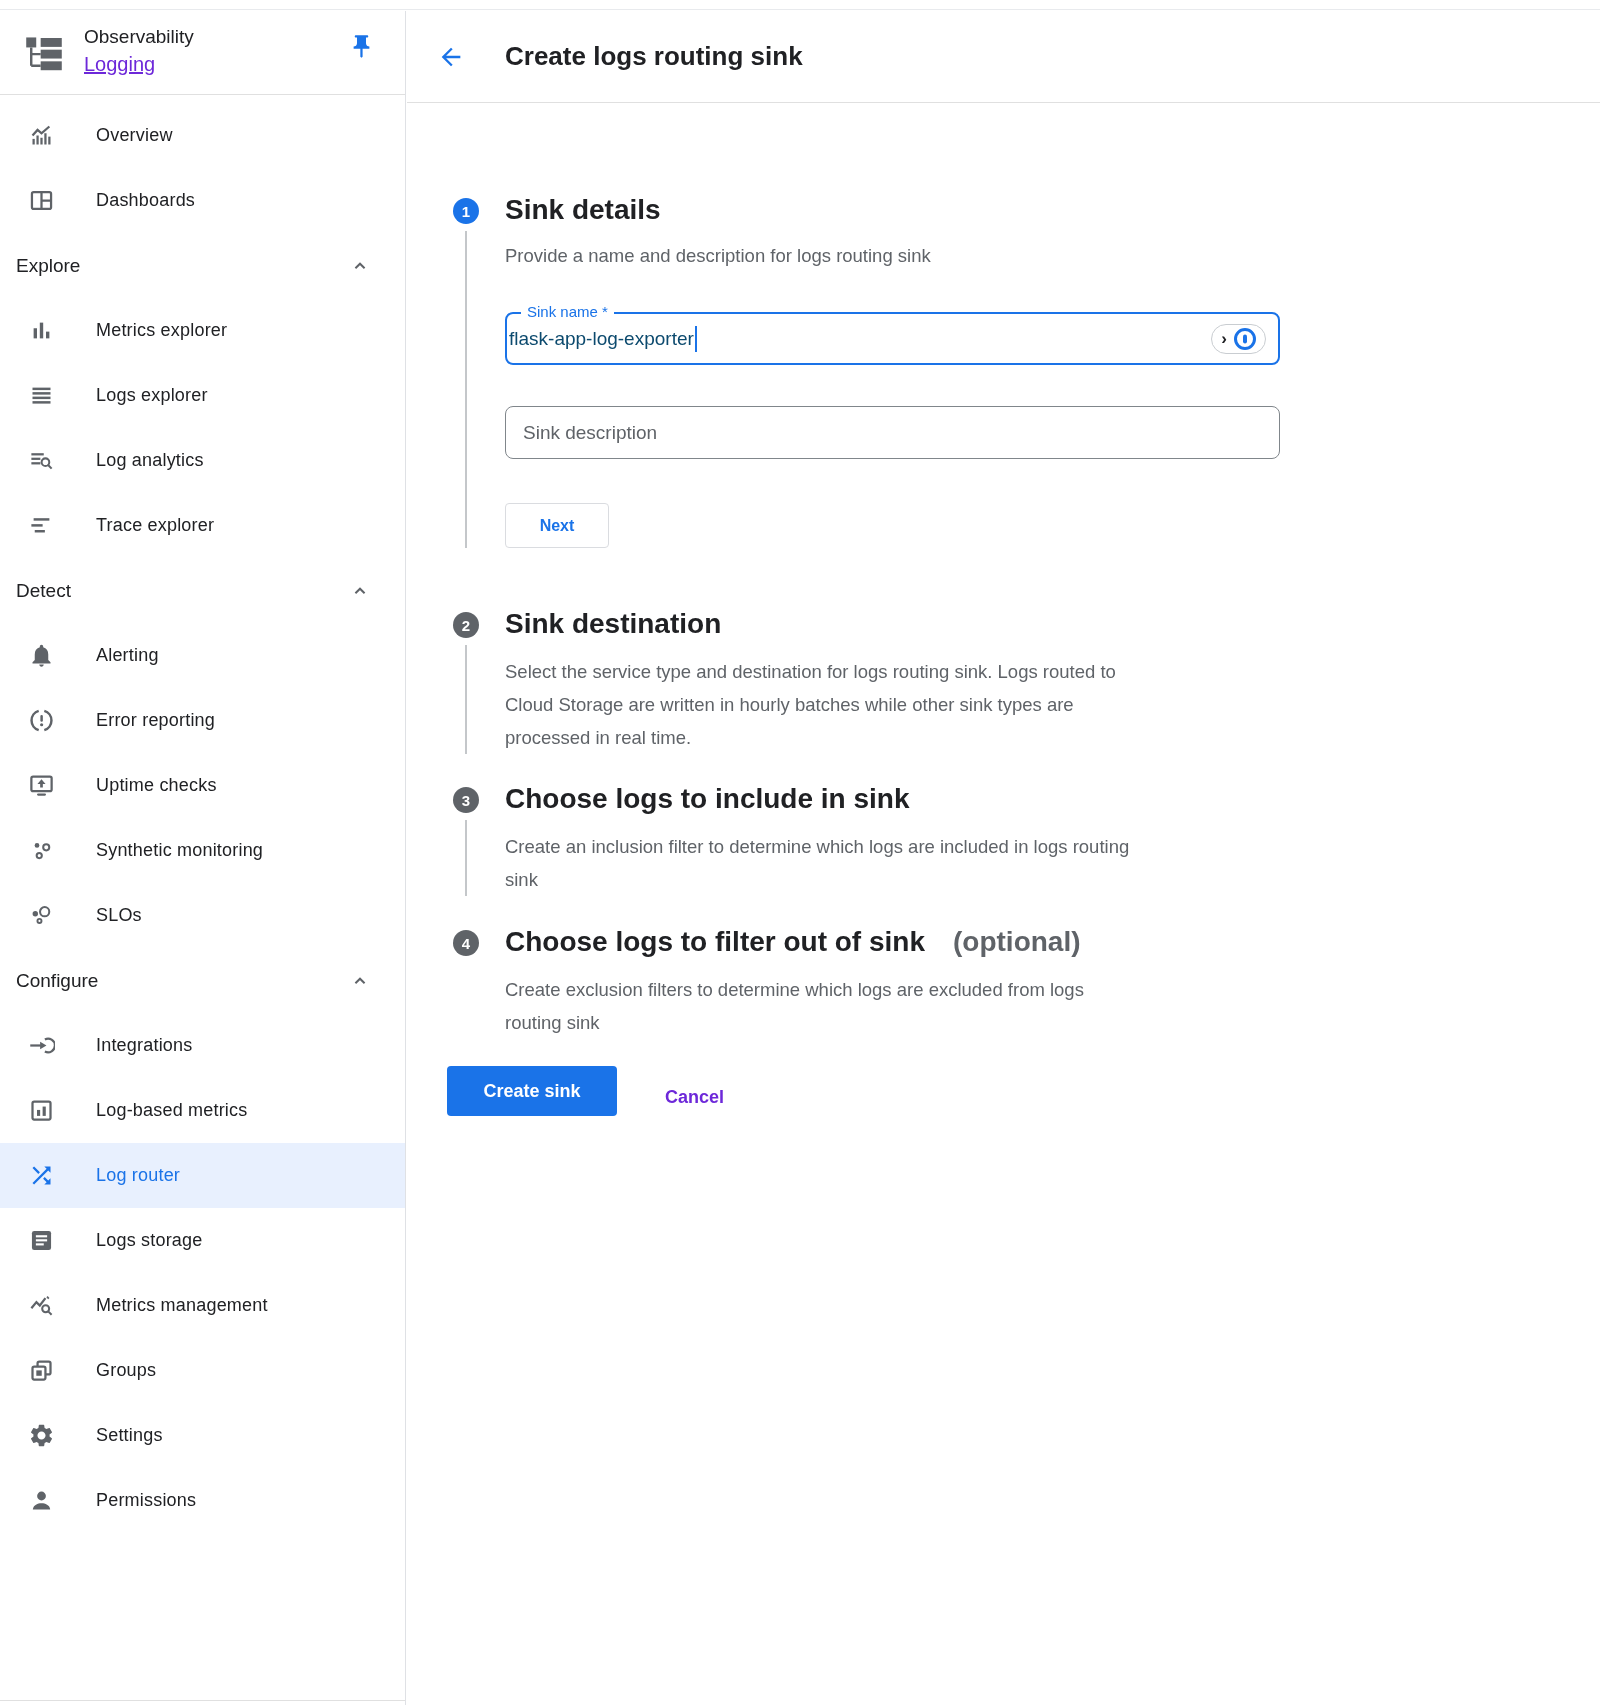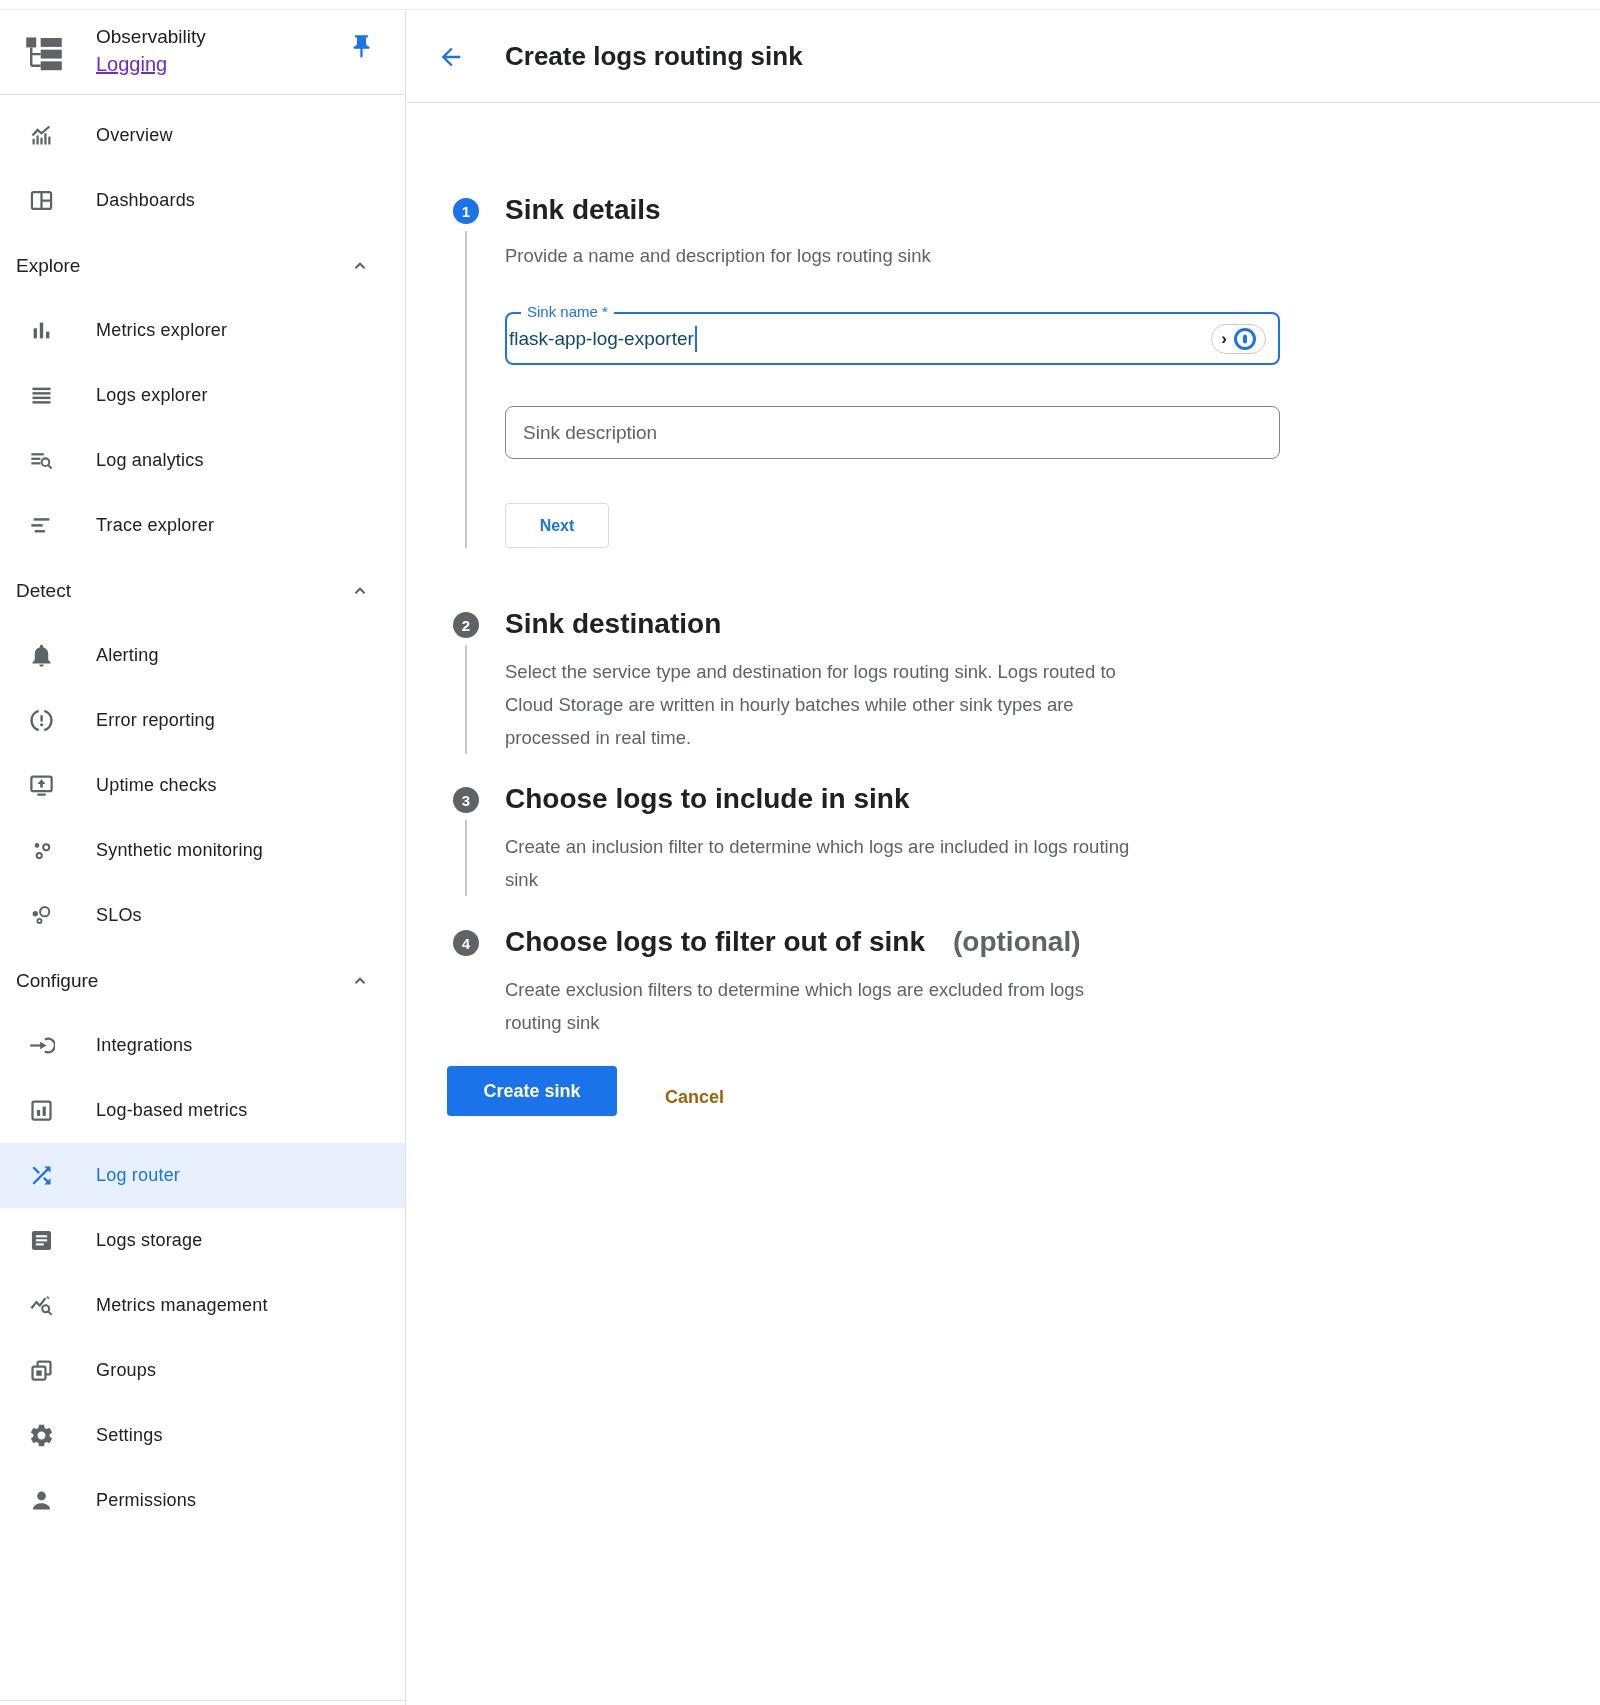--- a/index.html
+++ b/index.html
@@ -5,21 +5,21 @@
   * { margin:0; padding:0; box-sizing:border-box; }
   body { font-family:"Liberation Sans", sans-serif; background:#fff; }
   .app { position:relative; width:1600px; height:1705px; background:#fff; overflow:hidden; }
 
   .top-strip { position:absolute; top:0; left:0; width:1600px; height:10px; border-bottom:1px solid #e8eaed; background:#fff; }
 
   
   .sidebar { position:absolute; top:11px; left:0; bottom:0; width:406px; border-right:1px solid #dfe1e5; background:#fff; }
   .sb-header { position:relative; height:84px; border-bottom:1px solid #e0e0e0; display:flex; align-items:center; padding-left:24px; }
   .sb-logo { width:40px; height:36px; flex:0 0 auto; }
-  .sb-titles { margin-left:32px; }
+  .sb-titles { margin-left:20px; }
   .sb-eyebrow { font-size:19px; color:#202124; line-height:23px; }
   .sb-title { font-size:20px; color:#6d28d9; line-height:32px;text-decoration:underline; }
   .sb-pin { position:absolute; right:30px; top:22px; width:27px; height:27px; cursor:pointer; }
   .sb-bottom-line { position:absolute; left:0; bottom:4px; width:100%; height:1px; background:#e0e0e0; }
 
   nav.sb-nav { padding-top:8px; }
   .nav-item { height:65px; display:flex; align-items:center; padding-left:28px; color:#202124; cursor:pointer; }
   .nav-item .nav-icon { width:27px; height:27px; color:#5f6368; flex:0 0 auto; }
   .nav-item .nav-label { margin-left:41px; font-size:18px; letter-spacing:.2px; }
   .nav-item.active { background:#e8f0fe; color:#1a73e8; }
@@ -71,21 +71,21 @@
               color:#1a73e8; font-size:16px; font-weight:bold; font-family:"Liberation Sans", sans-serif; cursor:pointer; display:block; }
 
   .s1 { padding-bottom:64px; }
   .s2 { padding-bottom:33px; }
   .s3 { padding-bottom:34px; }
   .s2 .step-desc, .s3 .step-desc, .s4 .step-desc { margin-top:16px; }
 
   .actions-row { display:flex; align-items:center; margin-top:27px; margin-left:-6px; }
   .create-btn { width:170px; height:50px; background:#1a73e8; color:#fff; border:none; border-radius:4px;
                 font-size:18px; font-weight:bold; font-family:"Liberation Sans", sans-serif; cursor:pointer; }
-  .cancel-btn { margin-left:48px; background:none; border:none; color:#a16207; font-size:18px; font-weight:bold;
+  .cancel-btn { margin-left:48px; background:none; border:none; color:#6d28d9; font-size:18px; font-weight:bold;
                 font-family:"Liberation Sans", sans-serif; cursor:pointer;margin-top:12px; }
 </style>
 </head>
 <body>
 
 <div class="app">
   <div class="top-strip"></div>
 
   <aside class="sidebar">
     <div class="sb-header">

